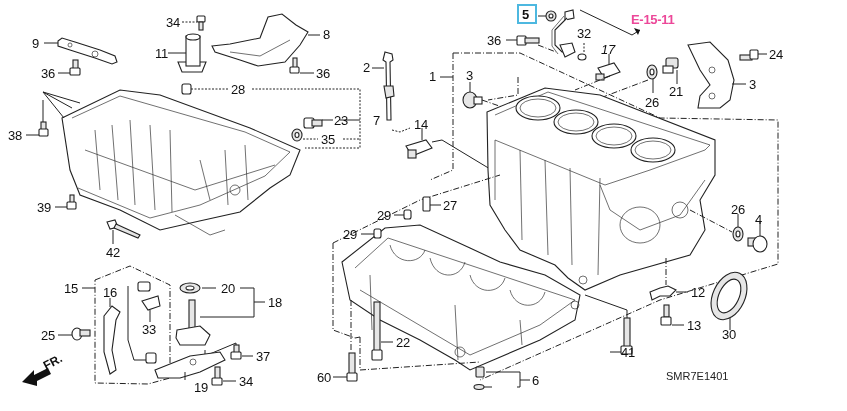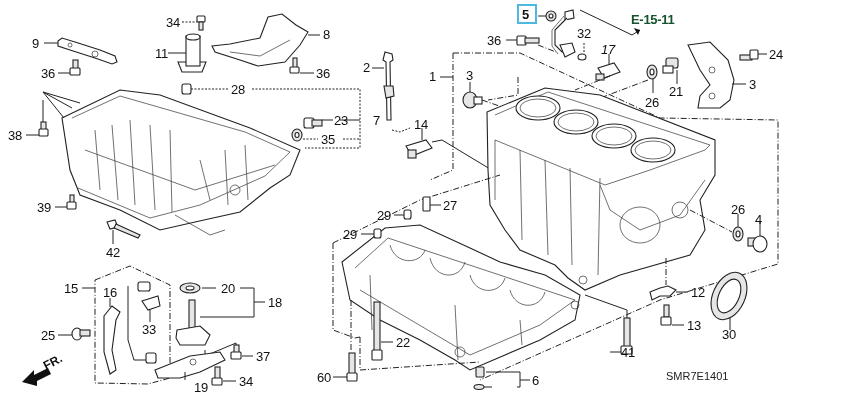--- a/index.html
+++ b/index.html
@@ -2,21 +2,21 @@
 <html><head>
 <meta charset="utf-8">
 <style>
   html, body { margin: 0; padding: 0; background: #ffffff; }
   body { width: 847px; height: 411px; position: relative; overflow: hidden;
          font-family: "Liberation Sans", sans-serif; }
   #diagram { position: absolute; left: 0; top: 0; width: 847px; height: 411px; }
   .callout { position: absolute; font-size: 13px; color: #111; line-height: 1;
              font-family: "Liberation Sans", sans-serif; letter-spacing: -0.3px;
              cursor: pointer; }
-  .ref { position: absolute; font-size: 13px; font-weight: bold; color: #14532d;
+  .ref { position: absolute; font-size: 13px; font-weight: bold; color: #ec4899;
          font-family: "Liberation Sans", sans-serif; letter-spacing: -0.3px; }
   .code { position: absolute; font-size: 11px; color: #222;
           font-family: "Liberation Sans", sans-serif; }
   .highlight { position: absolute; border: 2px solid #4db8e0; box-sizing: border-box; }
   .fr { position: absolute; font-size: 12px; font-weight: bold; color: #111;
         font-family: "Liberation Sans", sans-serif; transform: rotate(-28deg); }
   svg .ln { stroke: #222; stroke-width: 1; fill: none; }
   svg .dash { stroke: #222; stroke-width: 1; fill: none; stroke-dasharray: 6 2 1 2; }
   svg .dot { stroke: #222; stroke-width: 1; fill: none; stroke-dasharray: 2 1.5; }
   svg .part { stroke: #222; stroke-width: 1.1; fill: #fff; }

